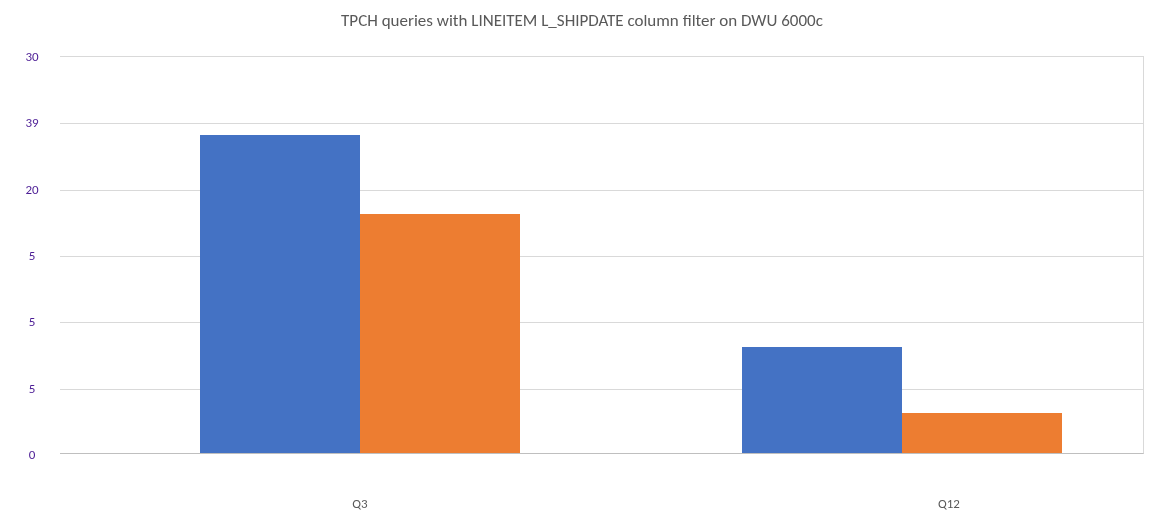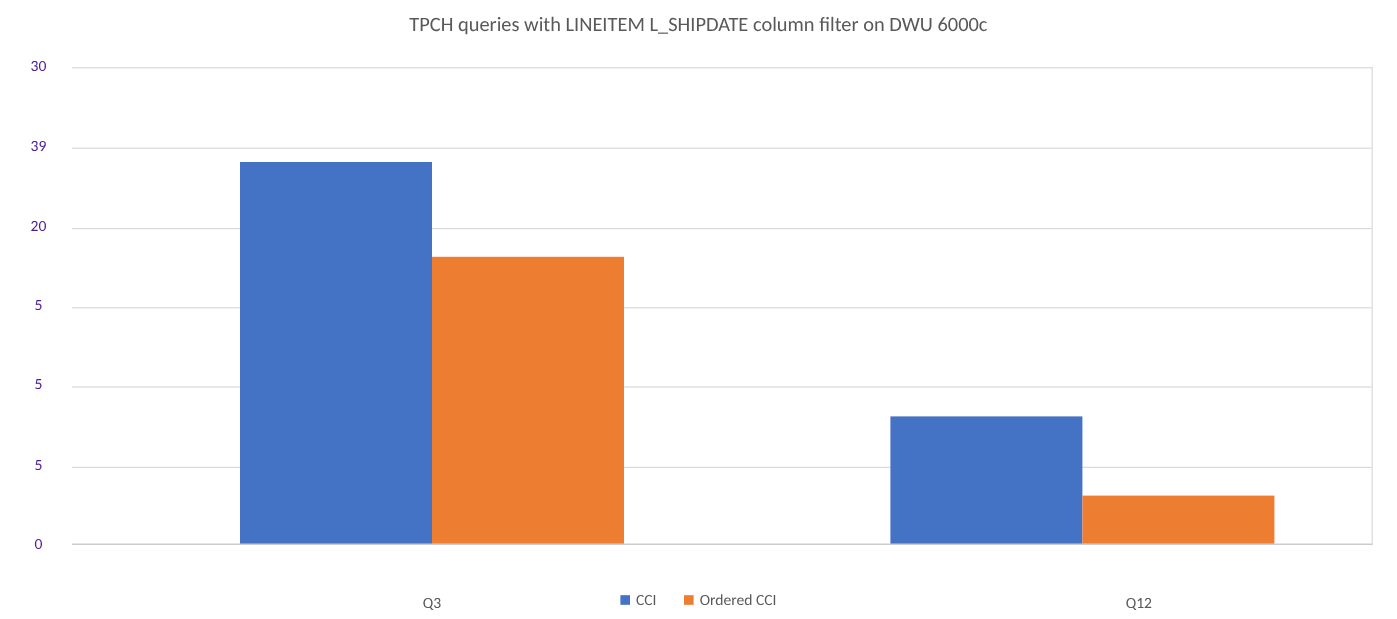--- a/index.html
+++ b/index.html
@@ -116,23 +116,13 @@
     <div class="bar cci" style="left:140px; width:160px; height:318.4px"></div>
     <div class="bar ordered" style="left:300px; width:160px; height:238.8px"></div>
 
     <div class="bar cci" style="left:682px; width:160px; height:106.1px"></div>
     <div class="bar ordered" style="left:842px; width:160px; height:39.8px"></div>
   </div>
 
   <div class="x-label" style="left:360px">Q3</div>
   <div class="x-label" style="left:949px">Q12</div>
 
-  <div class="legend">
-    <span class="legend-item">
-      <span class="legend-swatch cci"></span>
-      <span>CCI</span>
-    </span>
-    <span class="legend-item">
-      <span class="legend-swatch ordered"></span>
-      <span>Ordered CCI</span>
-    </span>
-  </div>
 </div>
 
 </body></html>

